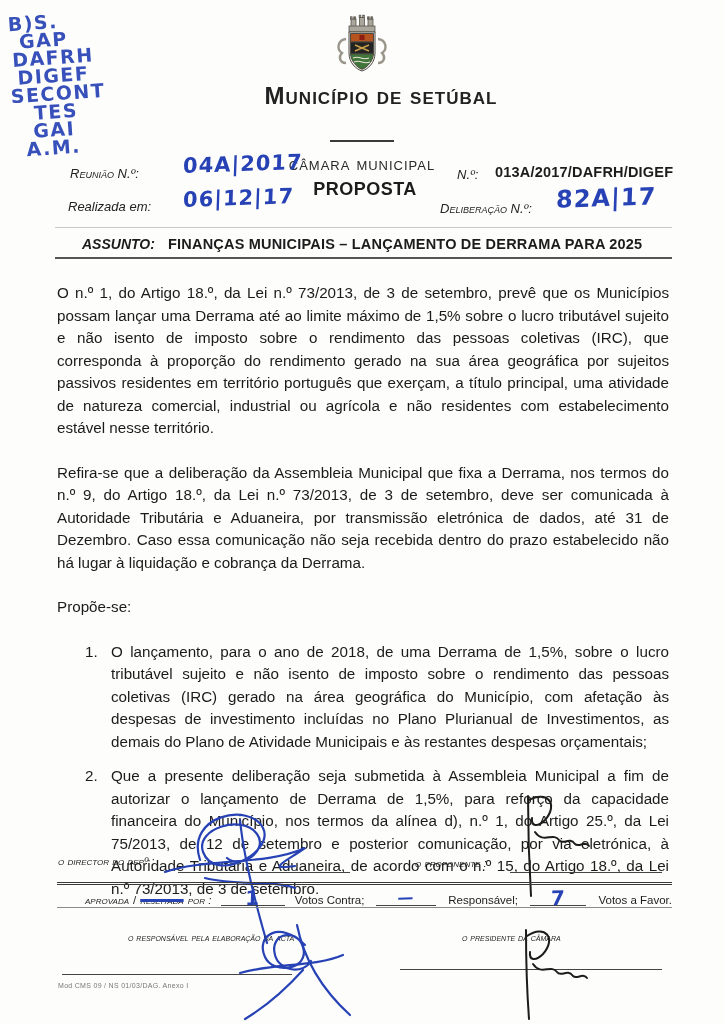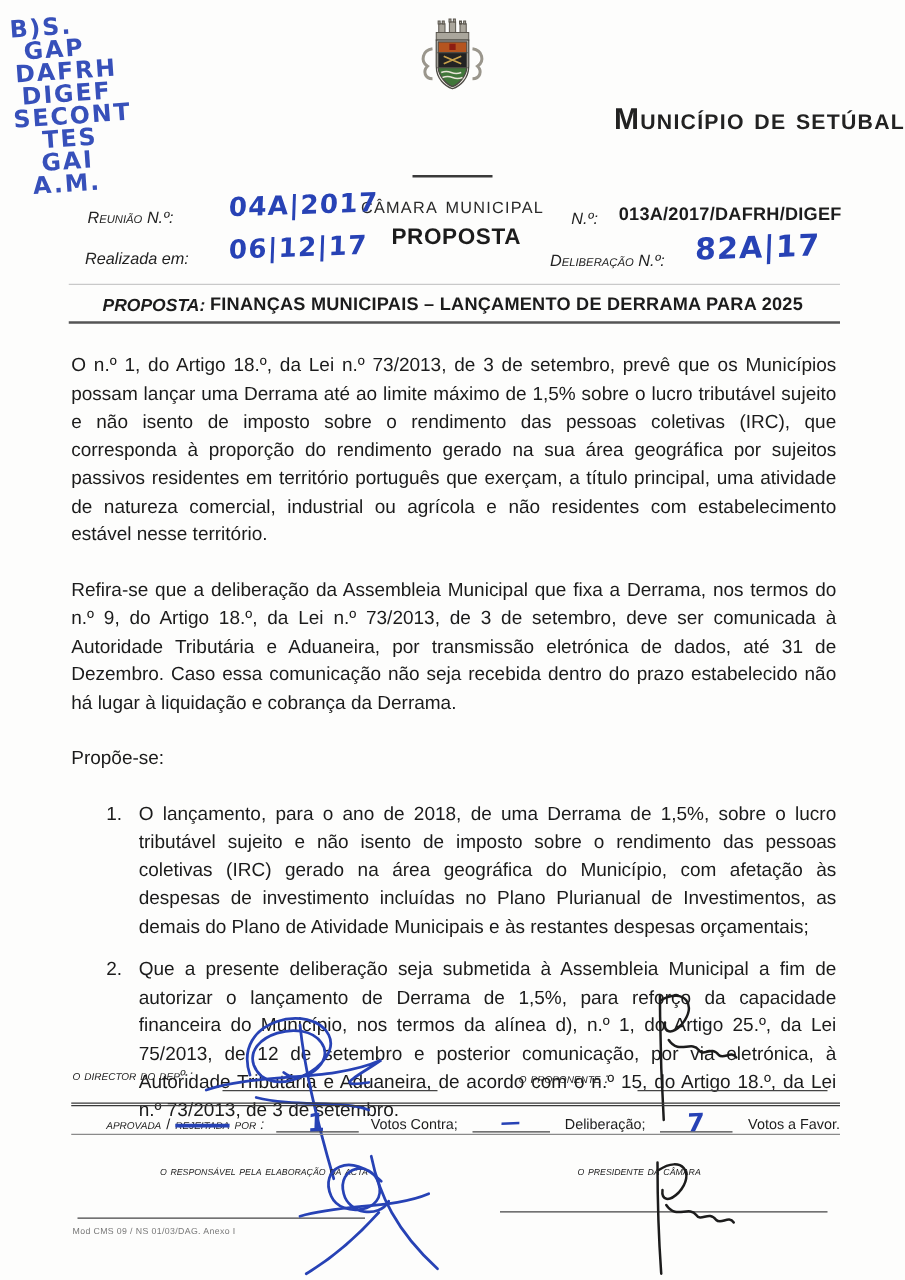--- a/index.html
+++ b/index.html
@@ -30,21 +30,21 @@
   .annotation div:nth-child(7){ margin-left:20px; }
   .annotation div:nth-child(8){ margin-left:12px; }
   .hand {
     font-size:21px; letter-spacing:1px; font-weight:bold;
     transform:rotate(-2deg) skewX(-4deg); display:inline-block;
   }
   
   .crest { position:absolute; left:334px; top:13px; width:56px; height:64px; }
   .muni-title {
     position:absolute; left:0; top:82px; width:100%;
-    text-align:right; font-variant:small-caps; text-transform:lowercase;
+    text-align:center; font-variant:small-caps; text-transform:lowercase;
     font-size:24px; letter-spacing:1px; color:#222; font-weight:600;padding-left:38px;
   }
   .muni-title::first-letter { text-transform:uppercase; }
   .muni-sub {
     position:absolute; left:0; top:110px; width:100%;
     text-align:center; font-variant:small-caps; text-transform:lowercase;
     font-size:18px; letter-spacing:1px; color:#2a2a2a; font-weight:500;margin-top:44px;
   }
   .sc { font-variant:small-caps; }
   .header-rule {
@@ -150,21 +150,21 @@
   <div class="proposta">PROPOSTA</div>
   <div class="meta-label" style="left:457px; top:167px;">N.º:</div>
   <div class="num-value">013A/2017/DAFRH/DIGEF</div>
 
   <div class="meta-label" style="left:68px; top:199px;">Realizada em:</div>
   <span class="ink hand hw-realizada">06|12|17</span>
   <div class="meta-label sc" style="left:440px; top:201px;">Deliberação N.º:</div>
   <span class="ink hand hw-delib">82A|17</span>
 
   <div class="rule-faint"></div>
-  <div class="assunto-label">PROPOSTA:</div>
+  <div class="assunto-label">ASSUNTO:</div>
   <div class="assunto-text">FINANÇAS MUNICIPAIS – LANÇAMENTO DE DERRAMA PARA 2025</div>
   <div class="rule-subject"></div>
 
   <div class="body-text">
     <p>O n.º 1, do Artigo 18.º, da Lei n.º 73/2013, de 3 de setembro, prevê que os Municípios possam lançar uma Derrama até ao limite máximo de 1,5% sobre o lucro tributável sujeito e não isento de imposto sobre o rendimento das pessoas coletivas (IRC), que corresponda à proporção do rendimento gerado na sua área geográfica por sujeitos passivos residentes em território português que exerçam, a título principal, uma atividade de natureza comercial, industrial ou agrícola e não residentes com estabelecimento estável nesse território.</p>
     <p>Refira-se que a deliberação da Assembleia Municipal que fixa a Derrama, nos termos do n.º 9, do Artigo 18.º, da Lei n.º 73/2013, de 3 de setembro, deve ser comunicada à Autoridade Tributária e Aduaneira, por transmissão eletrónica de dados, até 31 de Dezembro. Caso essa comunicação não seja recebida dentro do prazo estabelecido não há lugar à liquidação e cobrança da Derrama.</p>
     <p class="propose">Propõe-se:</p>
     <div class="olist">
       <div class="item">
         <span class="num">1.</span>
@@ -202,21 +202,21 @@
     <span style="margin:0 4px;">/</span>
     <span class="cap struck">Rejeitada</span>
     <span class="cap" style="margin-left:4px;">por :</span>
     <span class="vote-slot" style="width:74px; margin:0 10px;">
       <span class="vote-hand ink hand">1</span>
     </span>
     <span>Votos Contra;</span>
     <span class="vote-slot" style="width:70px; margin:0 12px;">
       <span class="vote-hand ink hand" style="font-size:16px;">—</span>
     </span>
-    <span>Deliberação;</span>
+    <span>Responsável;</span>
     <span class="vote-slot" style="width:66px; margin:0 12px;">
       <span class="vote-hand ink hand">7</span>
     </span>
     <span>Votos a Favor.</span>
   </div>
 
   <div class="rule-thin"></div>
 
   <div class="sig-label" style="left:128px; top:931px; font-size:10.5px;">O Responsável pela Elaboração da Acta</div>
   <div class="sig-label" style="left:462px; top:931px; font-size:10.5px;">O Presidente da Câmara</div>

